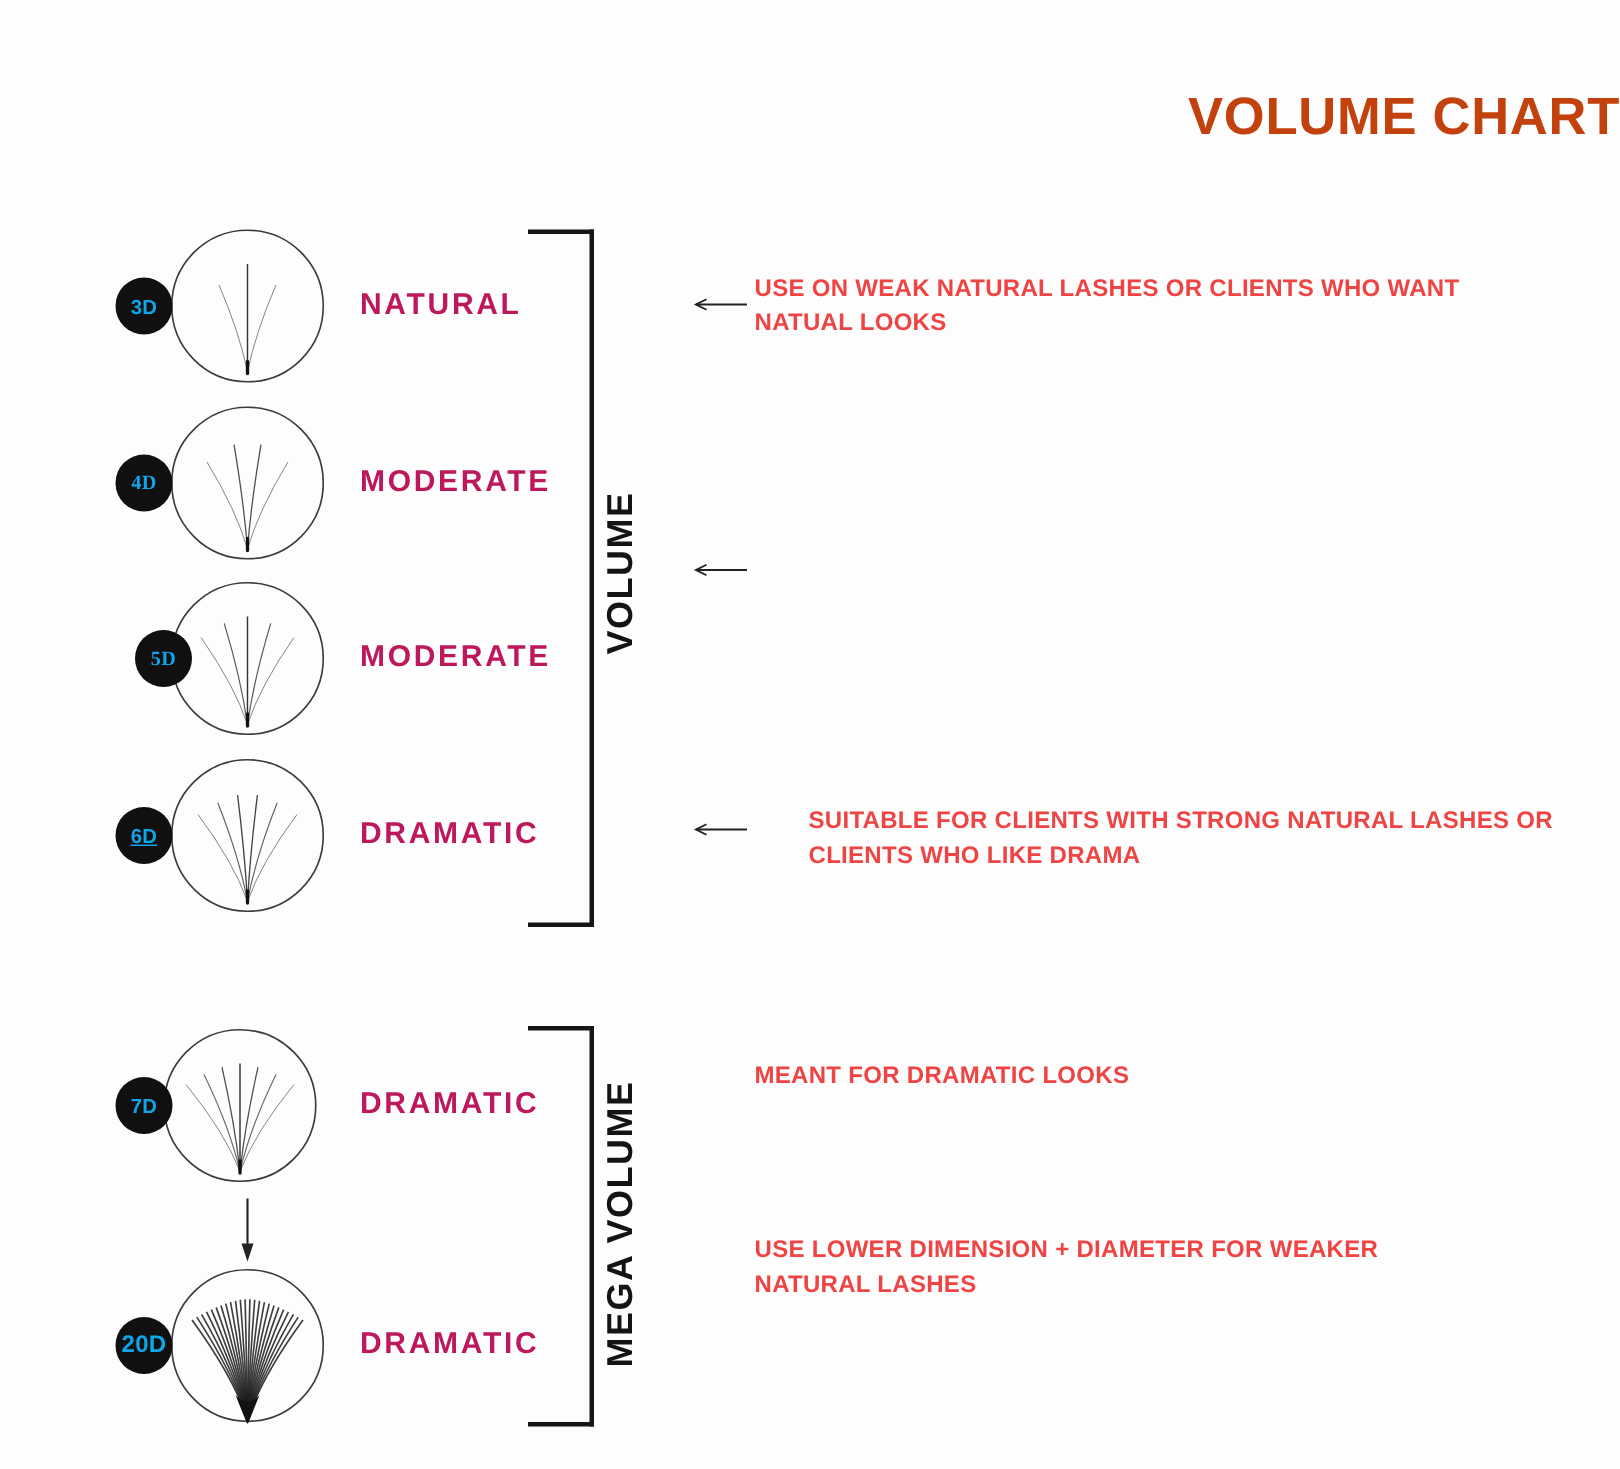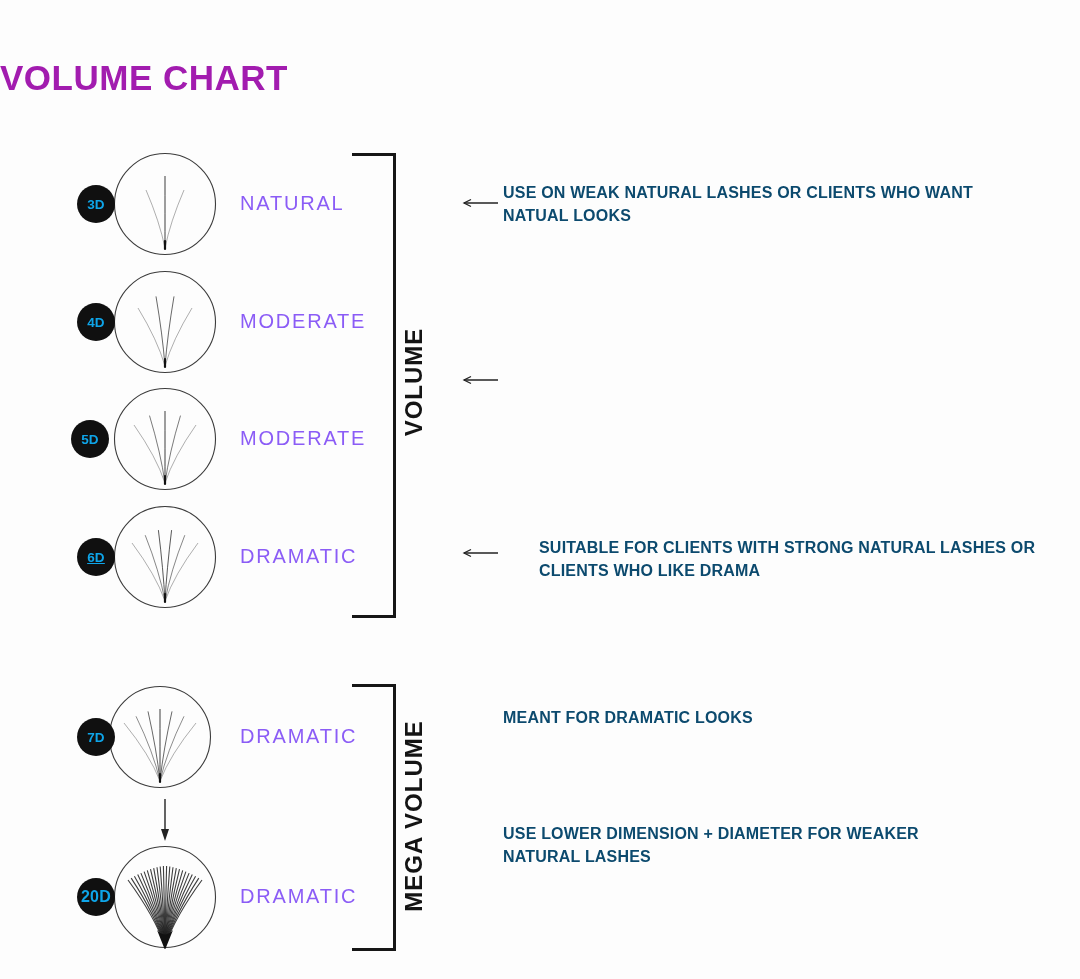--- a/index.html
+++ b/index.html
@@ -1,37 +1,37 @@
 <!DOCTYPE html>
 <html><head>
 <meta charset="utf-8">
 <style>
   html,body{margin:0;padding:0;}
   body{background:#fdfdfd;font-family:"Liberation Sans",sans-serif;}
   #canvas{position:relative;width:1080px;height:979px;background:#fdfdfd;overflow:hidden;}
 
-  .page-title{position:absolute;left:0;top:58px;width:1080px;text-align:left;
-    font-size:35px;font-weight:800;letter-spacing:0.5px;color:#a21caf;}
+  .page-title{position:absolute;left:0;top:58px;width:1080px;text-align:right;
+    font-size:35px;font-weight:800;letter-spacing:0.5px;color:#c2410c;}
 
   .fan-circle{position:absolute;width:104px;height:104px;}
   .badge{position:absolute;width:38px;height:38px;border-radius:50%;background:#101010;
     color:#0ea5e9;display:flex;align-items:center;justify-content:center;
     font-weight:700;font-size:13.5px;letter-spacing:0.2px;}
   .badge.small{font-size:16px;}
-  .row-label{position:absolute;left:240px;width:170px;font-size:20px;color:#8b5cf6;
-    letter-spacing:1.8px;font-weight:400;}
+  .row-label{position:absolute;left:240px;width:170px;font-size:20px;color:#be185d;
+    letter-spacing:1.8px;font-weight:700;}
 
   .bracket{position:absolute;border-right:3px solid #161616;border-top:3px solid #161616;
     border-bottom:3px solid #161616;}
   .bracket-label{position:absolute;width:240px;height:30px;line-height:30px;text-align:center;
     transform:rotate(-90deg);font-weight:800;font-size:24px;letter-spacing:1px;color:#141414;
     white-space:nowrap;}
 
   .note{position:absolute;left:503px;font-weight:700;font-size:16px;line-height:22.5px;
-    color:#0c4a6e;letter-spacing:0.2px;}
+    color:#ef4444;letter-spacing:0.2px;}
   .n1{top:182px;width:470px;}
   .n2{top:366px;width:500px;}
   .n3{top:537px;width:510px;margin-left:36px;}
   .n4{top:707px;width:520px;}
   .n5{top:823px;width:450px;}
   .n6{top:889px;width:470px;}
 
   .note-arrow{position:absolute;width:38px;height:12px;}
   .a1{left:461px;top:197px;}
   .a2{left:461px;top:374px;}
@@ -56,33 +56,33 @@
   <div class="row-label" style="top:192px;">NATURAL</div>
 
   <div class="fan-circle" style="left:113px;top:270px;"><svg viewBox="0 0 104 104" width="104" height="104">
         <circle cx="52" cy="52" r="50.5" fill="none" stroke="#3c3c3c" stroke-width="1.1"></circle>
         <path d="M 52 96 Q 44.4 69.9 25.0 38.0" fill="none" stroke="#1c1c1c" stroke-width="0.65" opacity="0.55"></path>
         <path d="M 52 96 Q 49.5 64.7 43.0 26.4" fill="none" stroke="#1c1c1c" stroke-width="0.85" opacity="0.78"></path>
         <path d="M 52 96 Q 54.5 64.7 61.0 26.4" fill="none" stroke="#1c1c1c" stroke-width="0.85" opacity="0.78"></path>
         <path d="M 52 96 Q 59.6 69.9 79.0 38.0" fill="none" stroke="#1c1c1c" stroke-width="0.65" opacity="0.55"></path>
         <path d="M 52 89 L 52 97" stroke="#111" stroke-width="2.2" stroke-linecap="round"></path>
       </svg></div>
-  <div class="badge" style="left:77px;top:303px;">4D</div>
+  <div class="badge" style="left:77px;top:303px;font-family:Liberation Serif, serif;">4D</div>
   <div class="row-label" style="top:310px;">MODERATE</div>
 
   <div class="fan-circle" style="left:113px;top:387px;"><svg viewBox="0 0 104 104" width="104" height="104">
         <circle cx="52" cy="52" r="50.5" fill="none" stroke="#3c3c3c" stroke-width="1.1"></circle>
         <path d="M 52 96 Q 43.3 69.9 21.0 38.0" fill="none" stroke="#1c1c1c" stroke-width="0.65" opacity="0.55"></path>
         <path d="M 52 96 Q 47.7 65.7 36.5 28.6" fill="none" stroke="#1c1c1c" stroke-width="0.80" opacity="0.73"></path>
         <path d="M 52 96 Q 52.0 63.6 52.0 24.0" fill="none" stroke="#1c1c1c" stroke-width="0.95" opacity="0.90"></path>
         <path d="M 52 96 Q 56.3 65.7 67.5 28.6" fill="none" stroke="#1c1c1c" stroke-width="0.80" opacity="0.73"></path>
         <path d="M 52 96 Q 60.7 69.9 83.0 38.0" fill="none" stroke="#1c1c1c" stroke-width="0.65" opacity="0.55"></path>
         <path d="M 52 89 L 52 97" stroke="#111" stroke-width="2.2" stroke-linecap="round"></path>
       </svg></div>
-  <div class="badge" style="left:71px;top:420px;">5D</div>
+  <div class="badge" style="left:90px;top:420px;font-family:Liberation Serif, serif;">5D</div>
   <div class="row-label" style="top:427px;">MODERATE</div>
 
   <div class="fan-circle" style="left:113px;top:505px;"><svg viewBox="0 0 104 104" width="104" height="104">
         <circle cx="52" cy="52" r="50.5" fill="none" stroke="#3c3c3c" stroke-width="1.1"></circle>
         <path d="M 52 96 Q 42.8 69.9 19.0 38.0" fill="none" stroke="#1c1c1c" stroke-width="0.65" opacity="0.55"></path>
         <path d="M 52 96 Q 46.5 66.4 32.2 30.2" fill="none" stroke="#1c1c1c" stroke-width="0.77" opacity="0.69"></path>
         <path d="M 52 96 Q 50.2 64.1 45.4 25.1" fill="none" stroke="#1c1c1c" stroke-width="0.89" opacity="0.83"></path>
         <path d="M 52 96 Q 53.8 64.1 58.6 25.1" fill="none" stroke="#1c1c1c" stroke-width="0.89" opacity="0.83"></path>
         <path d="M 52 96 Q 57.5 66.4 71.8 30.2" fill="none" stroke="#1c1c1c" stroke-width="0.77" opacity="0.69"></path>
         <path d="M 52 96 Q 61.2 69.9 85.0 38.0" fill="none" stroke="#1c1c1c" stroke-width="0.65" opacity="0.55"></path>

